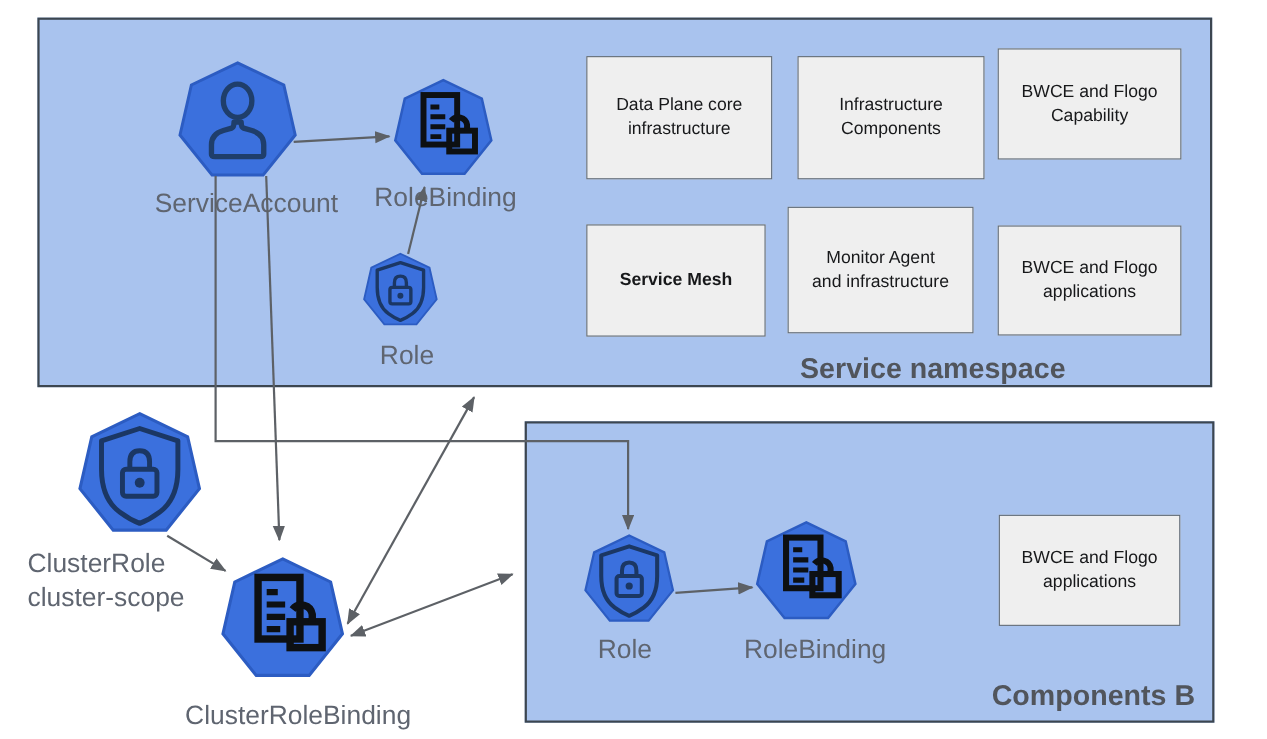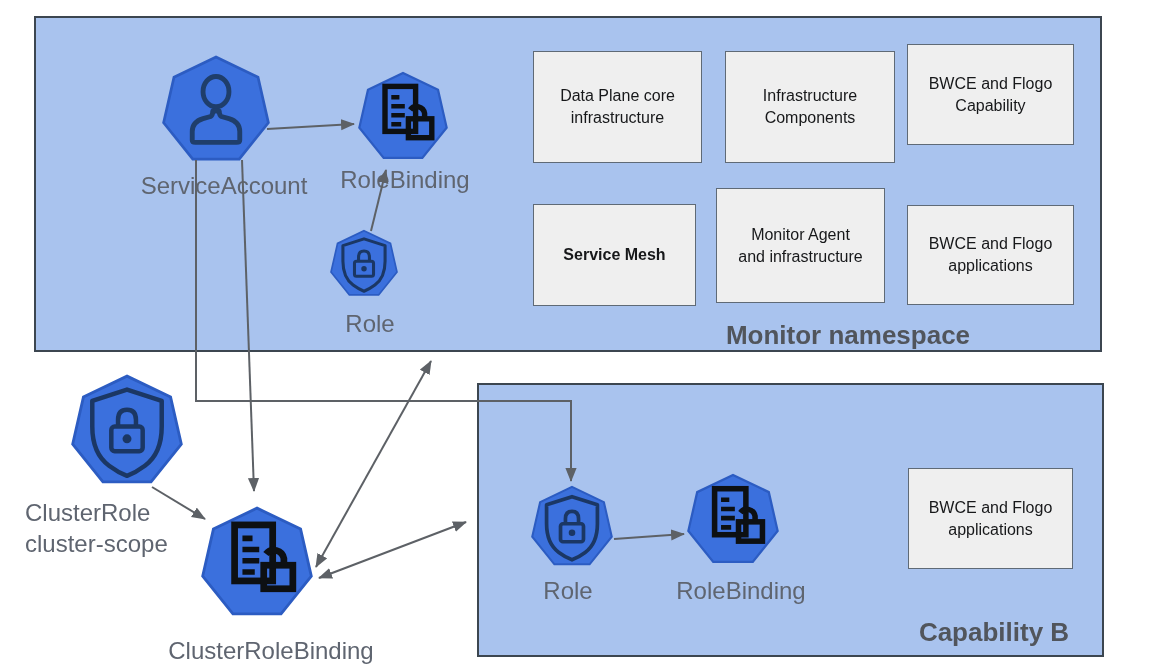--- a/index.html
+++ b/index.html
@@ -134,22 +134,22 @@
 
   <div class="node-label" style="left:124px;top:172px;width:200px;">ServiceAccount</div>
   <div class="node-label" style="left:305px;top:166px;width:200px;">RoleBinding</div>
   <div class="node-label" style="left:320px;top:310px;width:100px;">Role</div>
   <div class="node-label" style="left:146px;top:637px;width:250px;">ClusterRoleBinding</div>
   <div class="node-label left" style="left:25px;top:498px;width:220px;">ClusterRole
 cluster-scope</div>
   <div class="node-label" style="left:518px;top:577px;width:100px;">Role</div>
   <div class="node-label" style="left:641px;top:577px;width:200px;">RoleBinding</div>
 
-  <div class="ns-label" style="left:648px;top:320px;width:400px;">Monitor namespace</div>
-  <div class="ns-label" style="left:844px;top:617px;width:300px;">Capability B</div>
+  <div class="ns-label" style="left:648px;top:320px;width:400px;">Service namespace</div>
+  <div class="ns-label" style="left:844px;top:617px;width:300px;">Components B</div>
 
   <svg class="overlay" width="1152" height="672" viewBox="0 0 1152 672">
     <defs>
       <marker id="ah" markerUnits="strokeWidth" markerWidth="7.5" markerHeight="6" refX="6.5" refY="2.8" orient="auto-start-reverse">
         <polygon points="0 0, 7 2.8, 0 5.6" fill="#5d6166"></polygon>
       </marker>
     </defs>
     <g stroke="#5d6166" stroke-width="2" fill="none">
       <path d="M267 129 L354 124" marker-end="url(#ah)"></path>
       <path d="M371 231 L386 170" marker-end="url(#ah)"></path>

